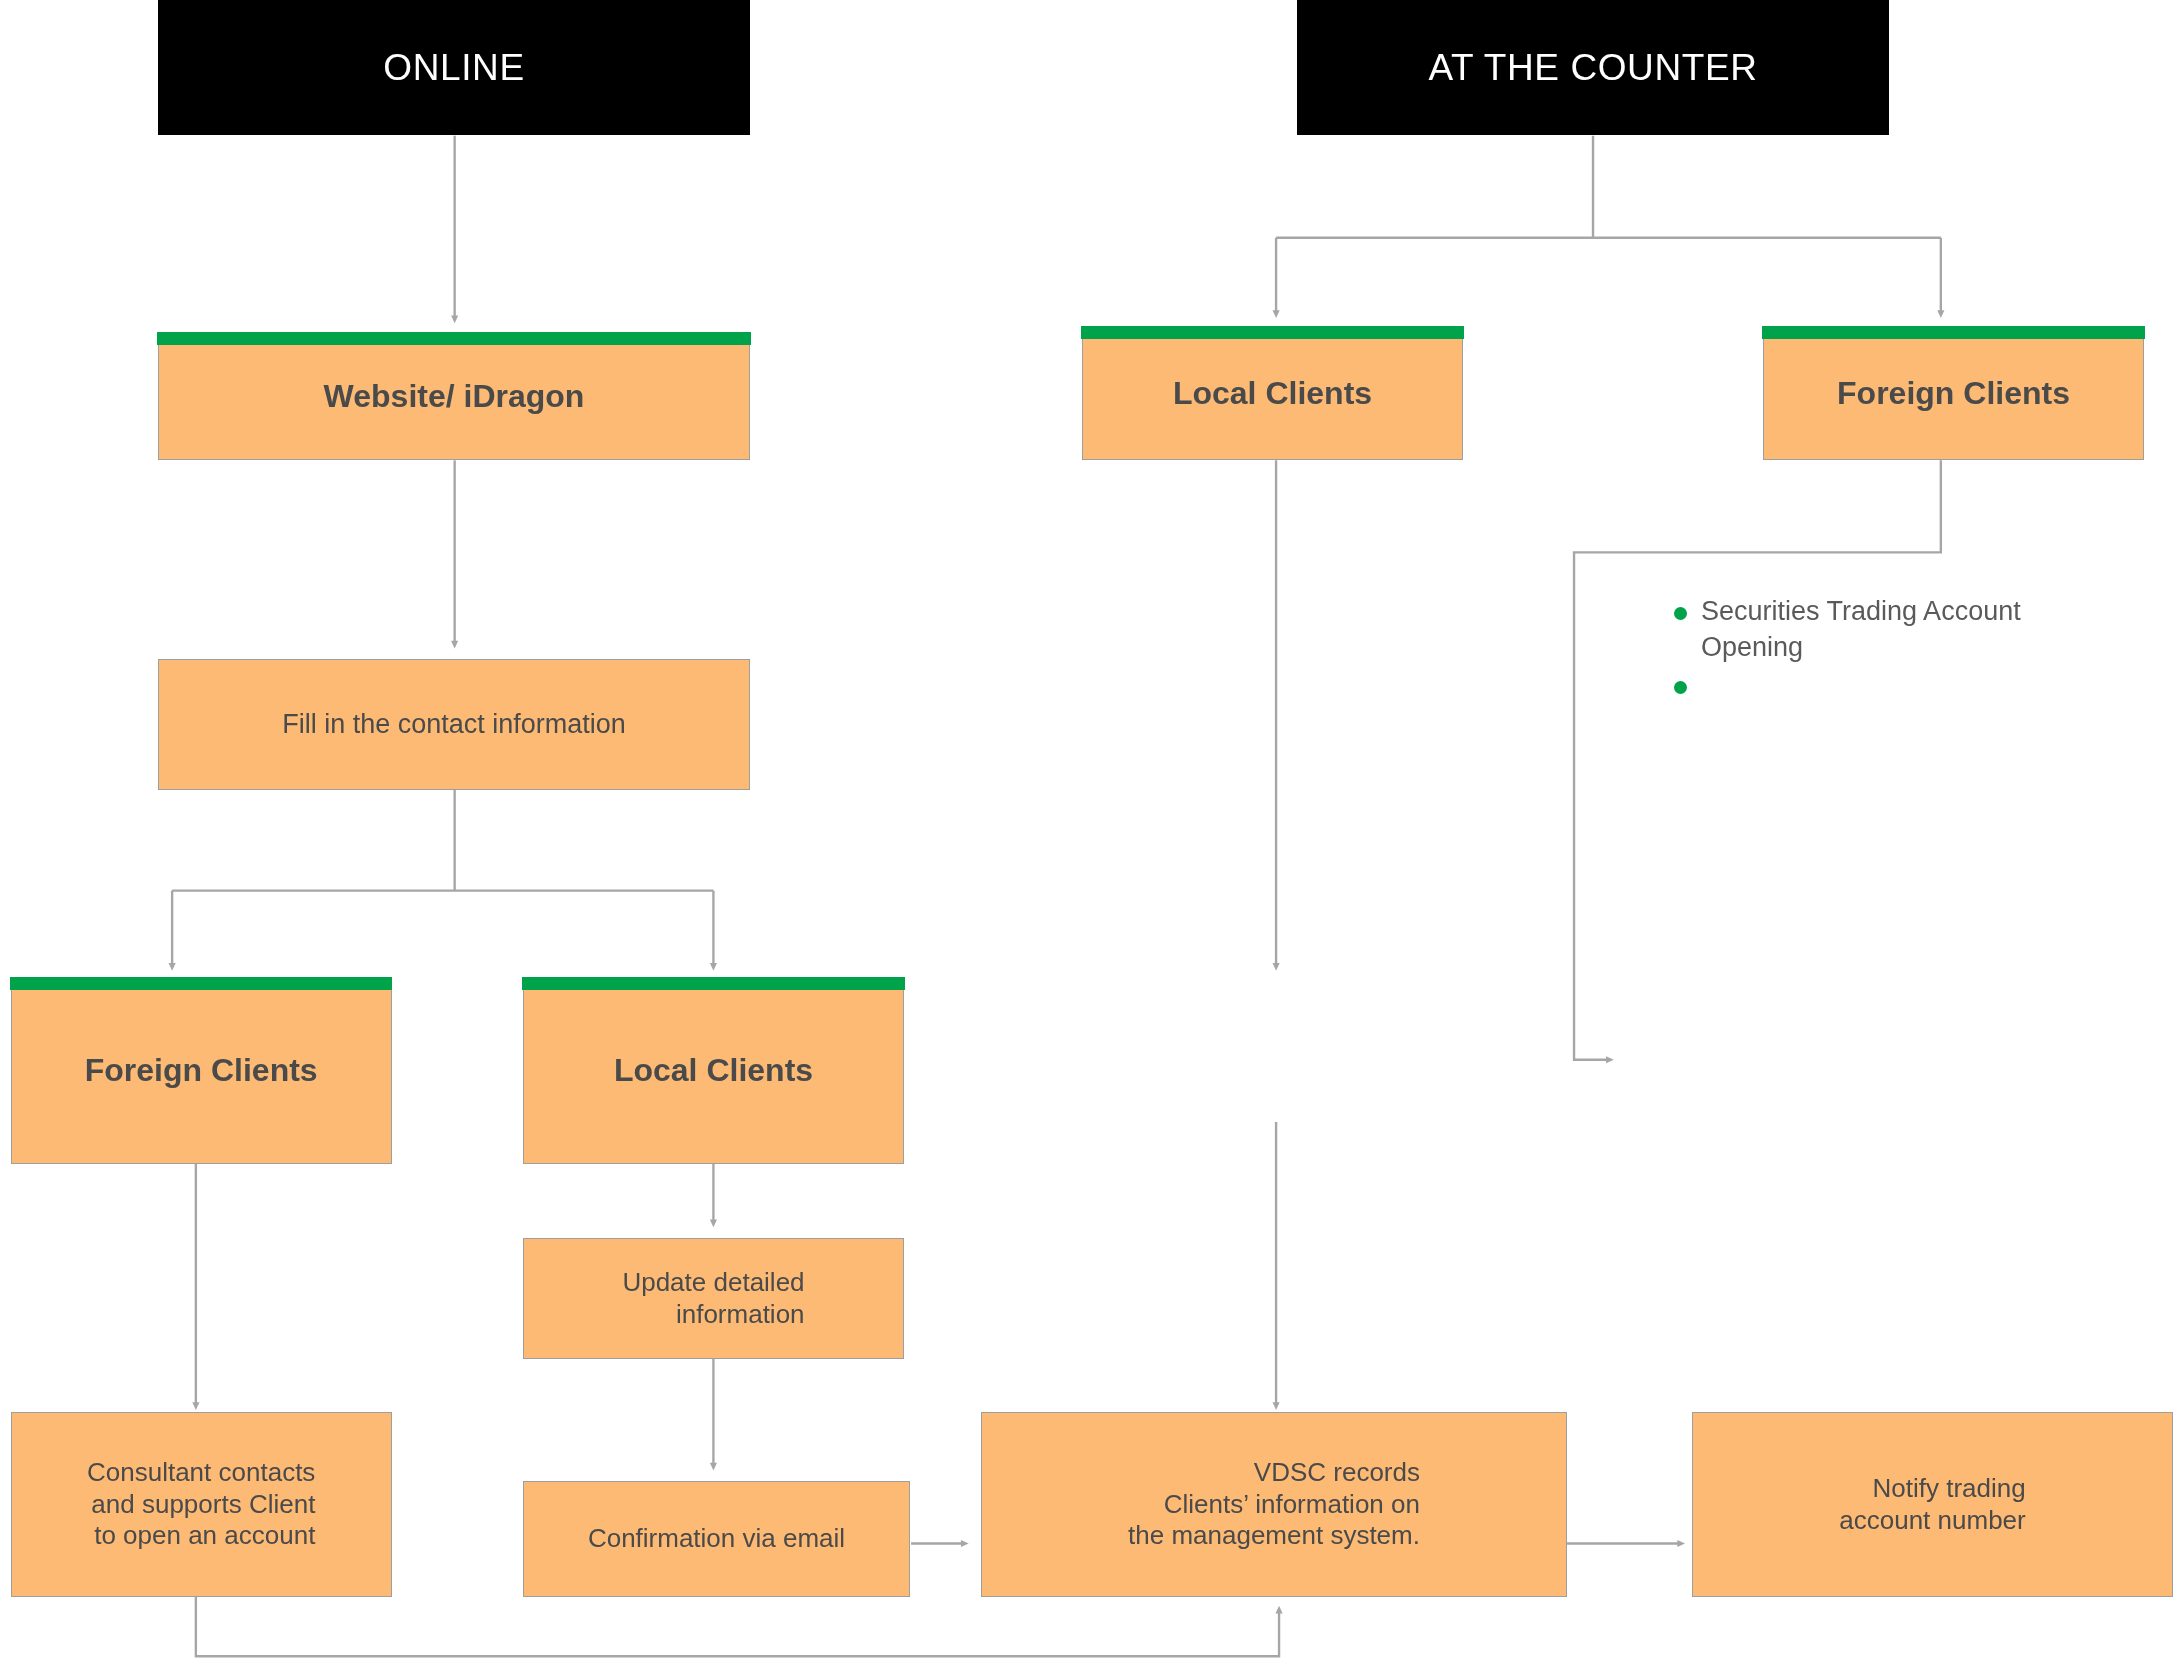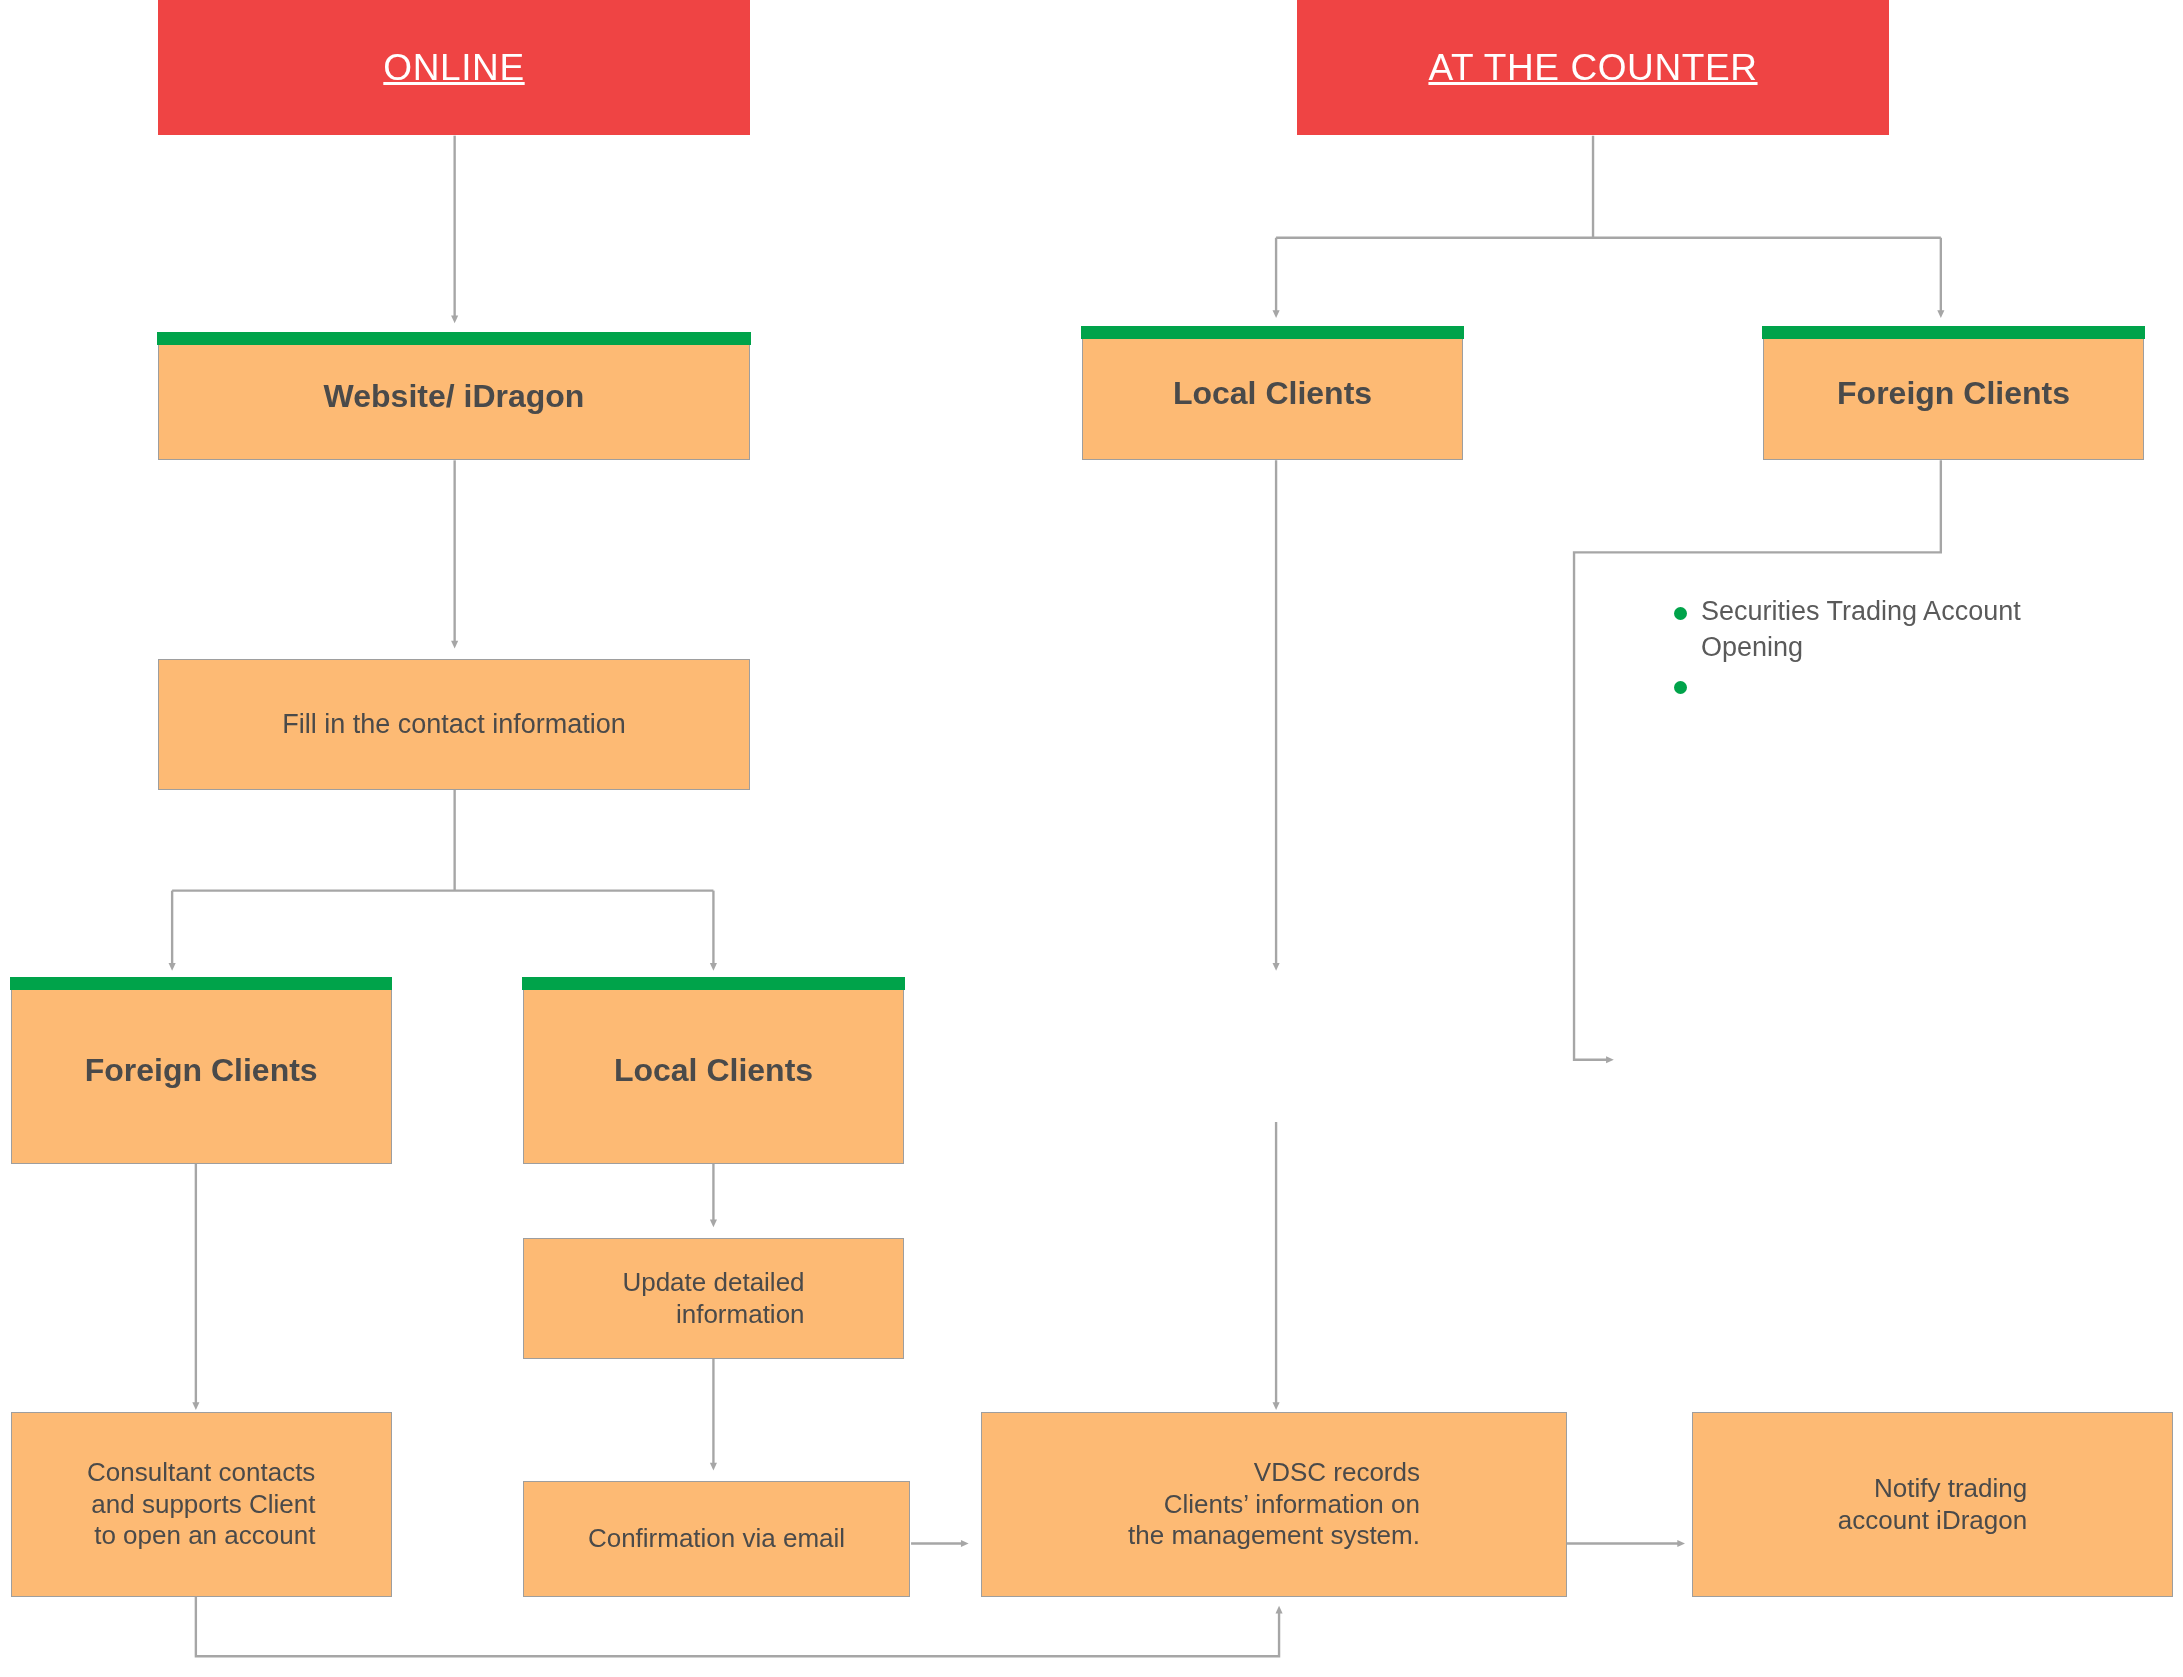--- a/index.html
+++ b/index.html
@@ -3,21 +3,21 @@
 <meta charset="utf-8">
 <style>
   html,body{margin:0;padding:0;background:#ffffff;}
   body{font-family:"Liberation Sans","DejaVu Sans",sans-serif;}
   #stage{position:relative;width:2183px;height:1678px;background:#ffffff;overflow:hidden;}
   svg.edges{position:absolute;left:0;top:0;width:2183px;height:1678px;pointer-events:none;}
 
   .node{position:absolute;box-sizing:border-box;display:flex;align-items:center;justify-content:center;text-align:center;}
 
   
-  .banner{background:#ef4444;color:#ffffff;font-size:37px;font-weight:400;letter-spacing:0.6px;text-decoration:underline;}
+  .banner{background:#000000;color:#ffffff;font-size:37px;font-weight:400;letter-spacing:0.6px;}
 
   
   .box{background:#fdba74;border:1.8px solid #9e9e9e;color:#4a4a4a;text-align:right;}
   .box .lbl{padding:0 13px;line-height:1.22;}
 
   
   .capped{border-top:none;}
   .cap{position:absolute;left:-1.8px;right:-1.8px;top:-1.8px;height:13px;background:#00A34A;}
 
   .t-bold{font-weight:700;font-size:32px;}
@@ -147,18 +147,18 @@
     <span class="lbl t-reg-sm">
       <span>VDSC records</span><br>
       <span>Clients’ information on</span><br>
       <span>the management system.</span>
     </span>
   </div>
 
   <div class="node box" style="left:1692px;top:1412px;width:481px;height:185px;">
     <span class="lbl t-reg-sm">
       <span>Notify trading</span><br>
-      <span>account iDragon</span>
+      <span>account number</span>
     </span>
   </div>
 
 </div>
 
 
 </body></html>

